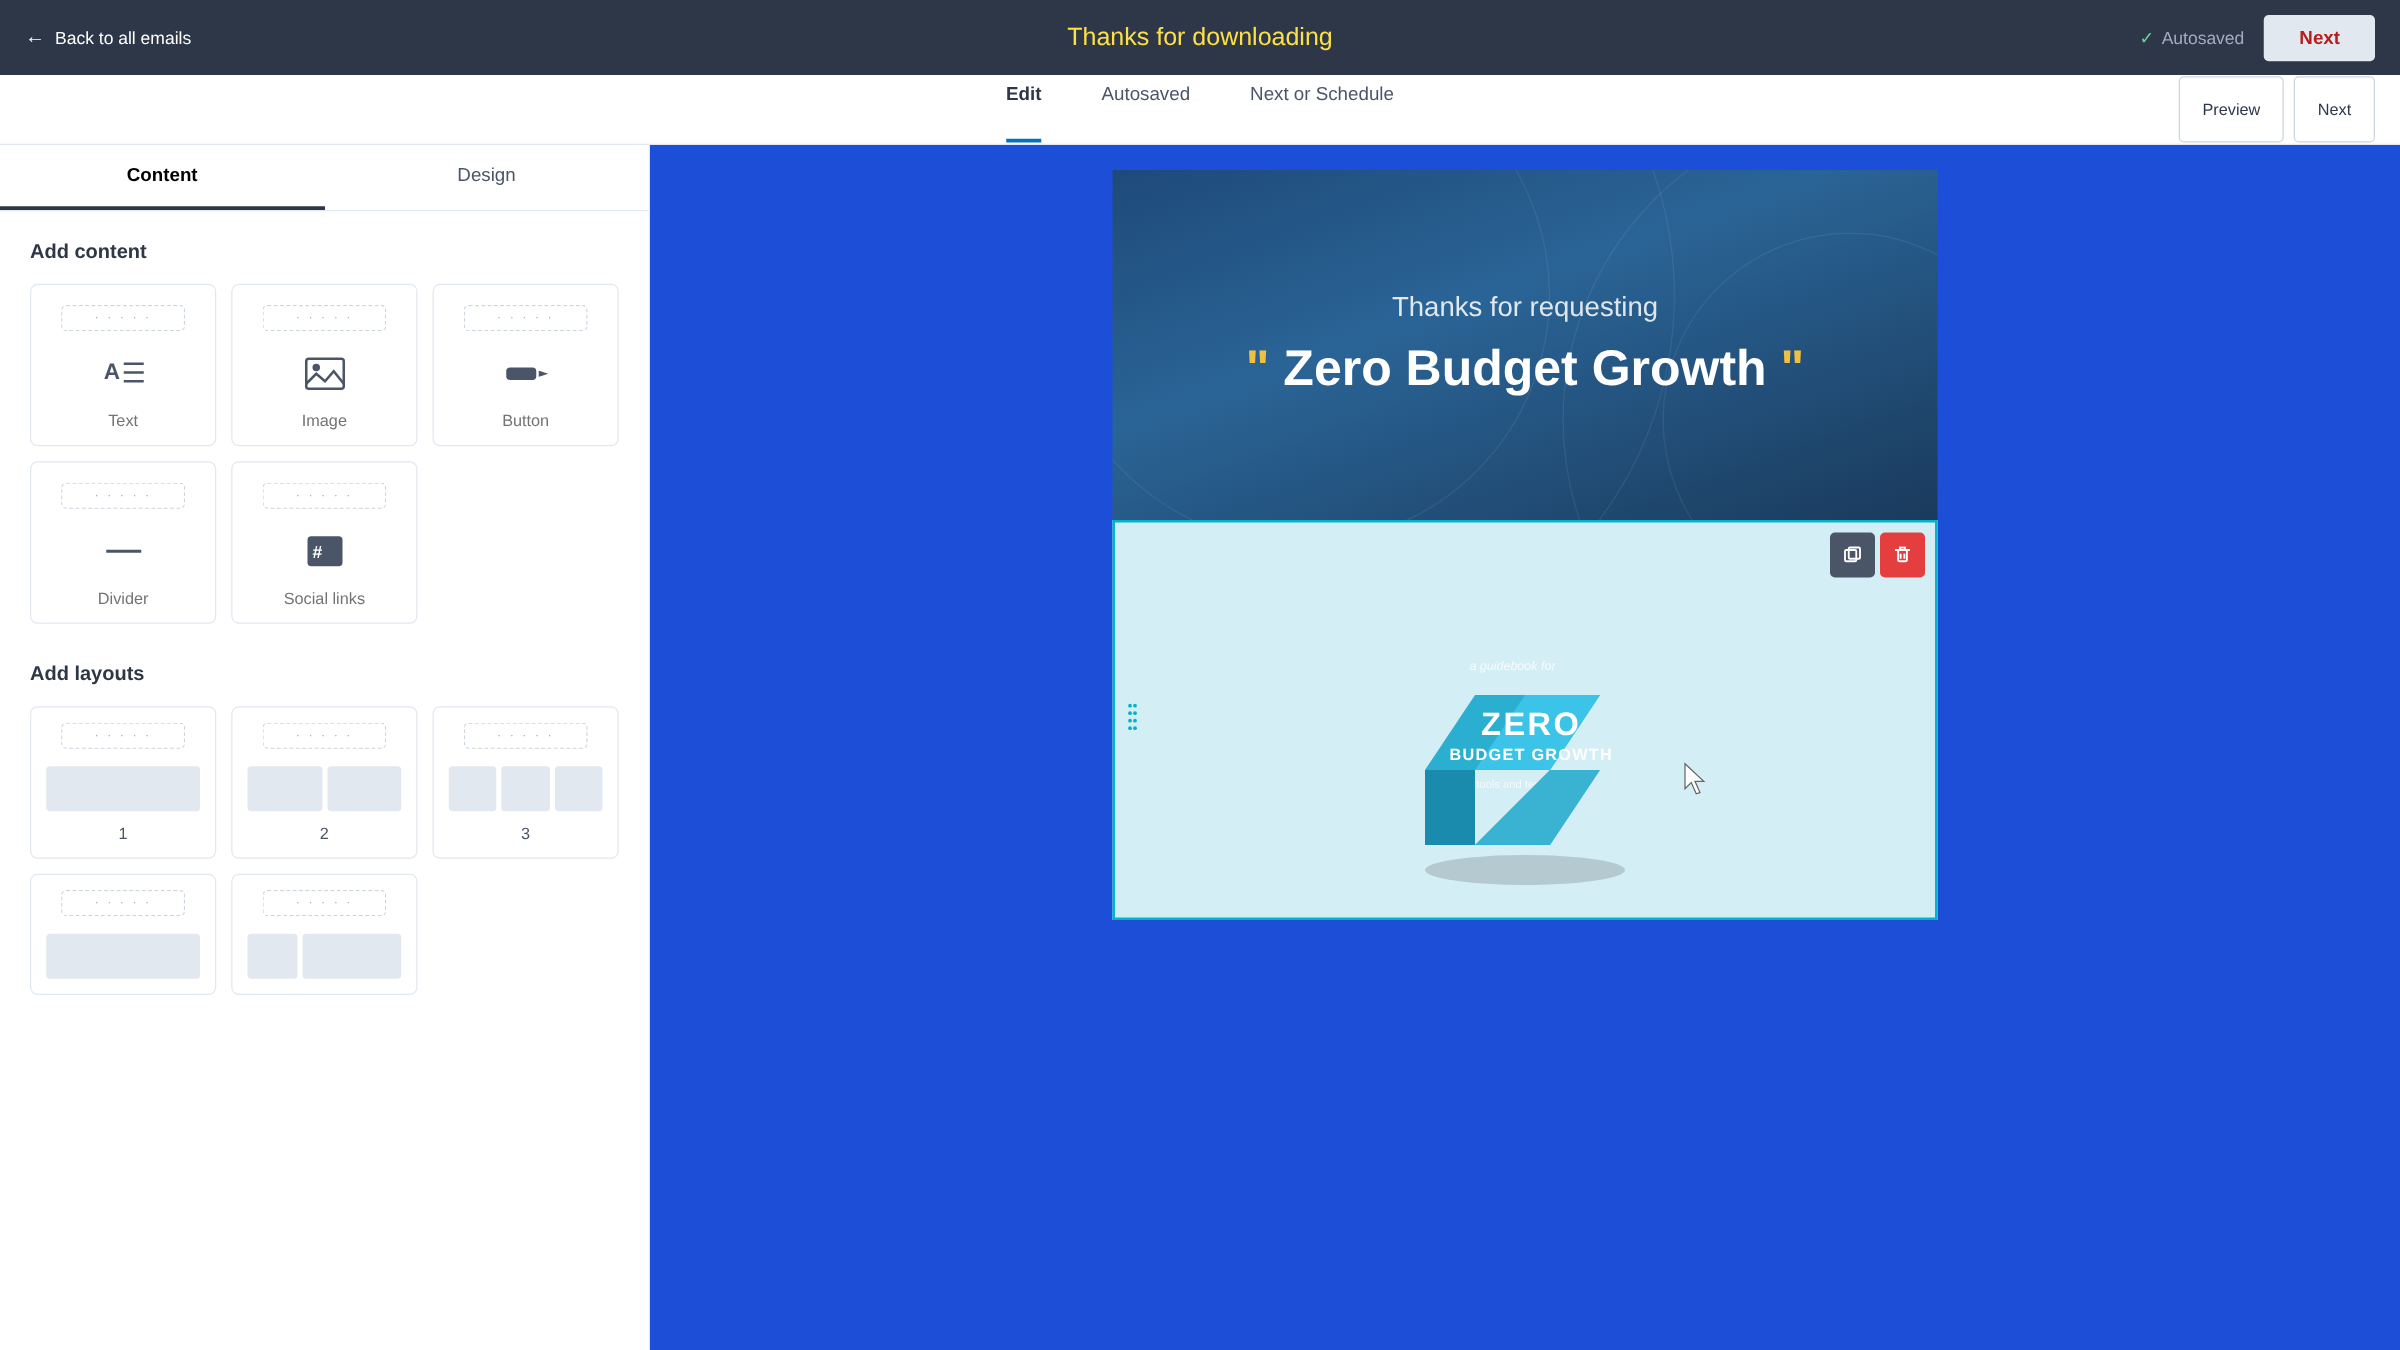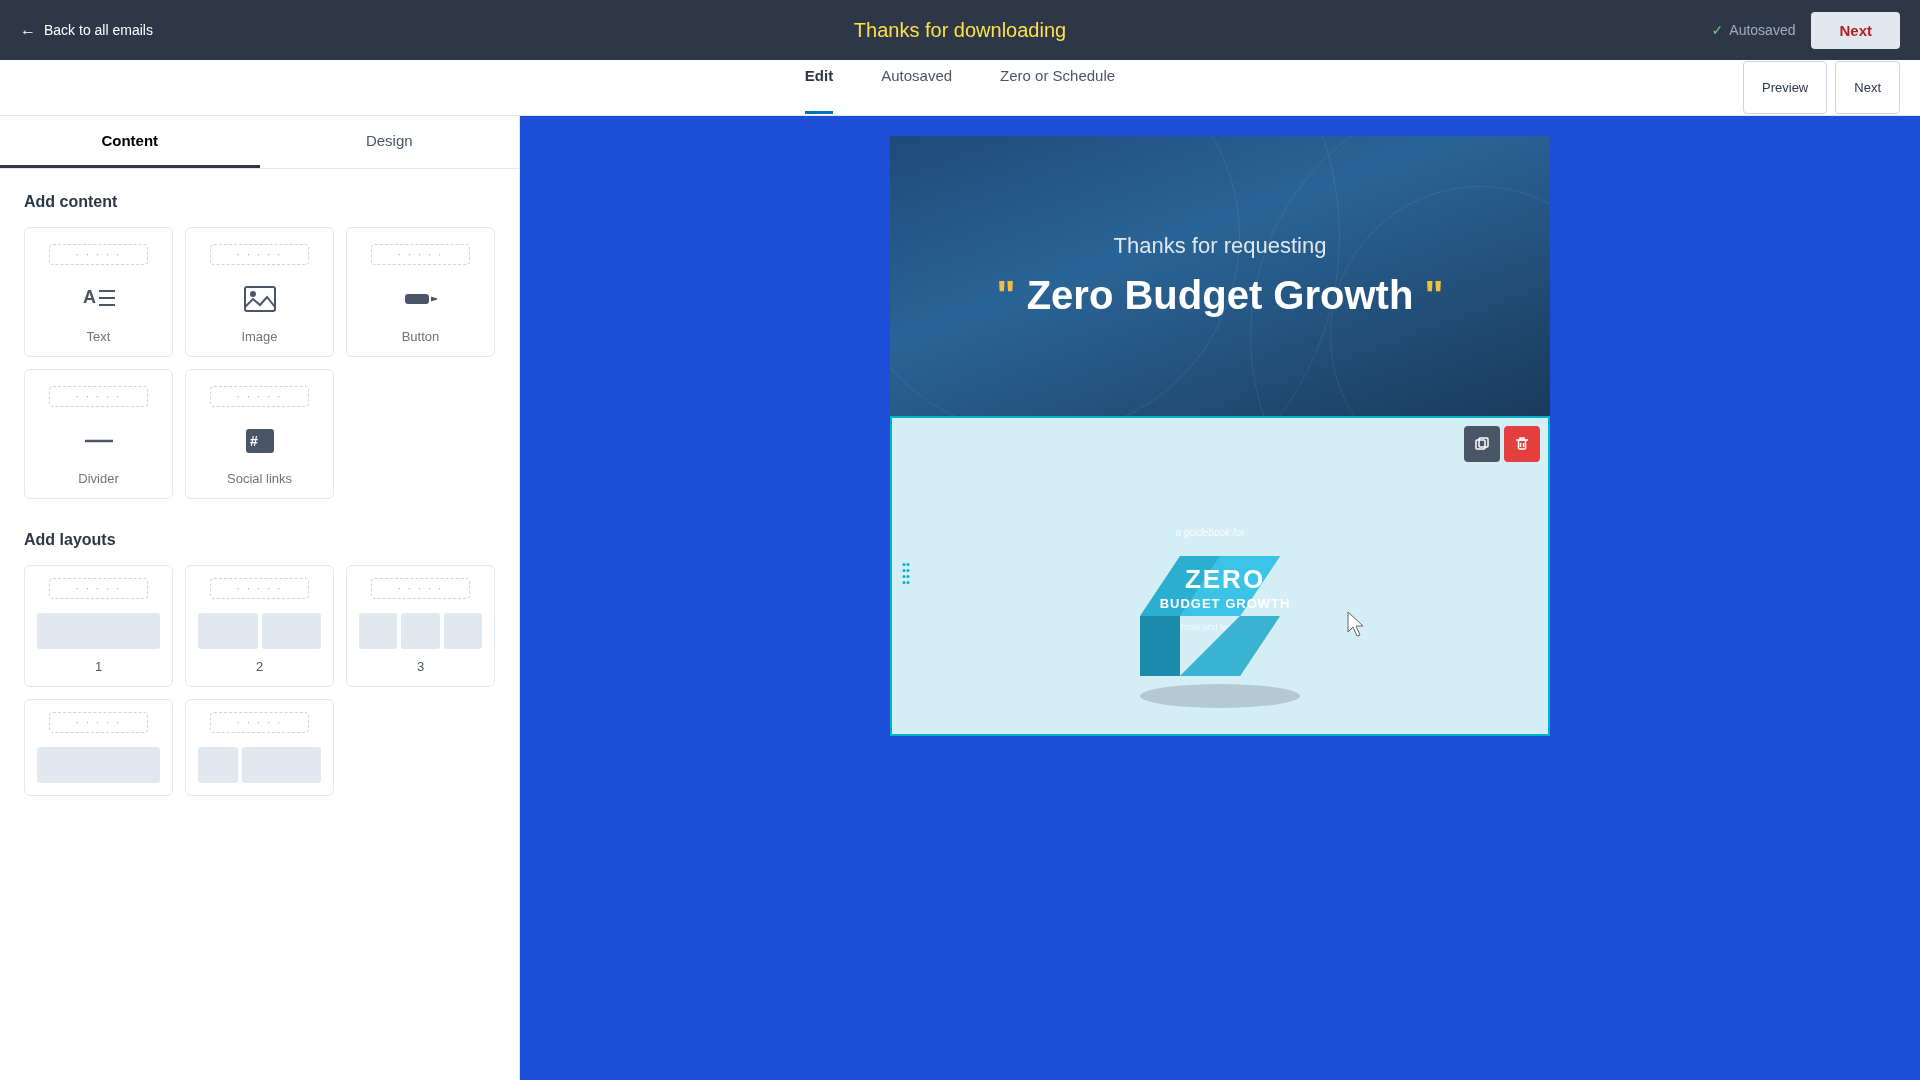--- a/index.html
+++ b/index.html
@@ -345,21 +345,21 @@
 
 <div class="sub-nav">
   <div class="sub-nav-tabs">
     <div class="tab active">
       <span>Edit</span>
     </div>
     <div class="tab">
       <span>Autosaved</span>
     </div>
     <div class="tab">
-      <span>Zero or Schedule</span>
+      <span>Next or Schedule</span>
     </div>
   </div>
   <div class="sub-nav-right">
     <button class="preview-btn">Preview</button>
     <button class="test-btn">Next</button>
   </div>
 </div>
 
 <div class="main-layout">
 

